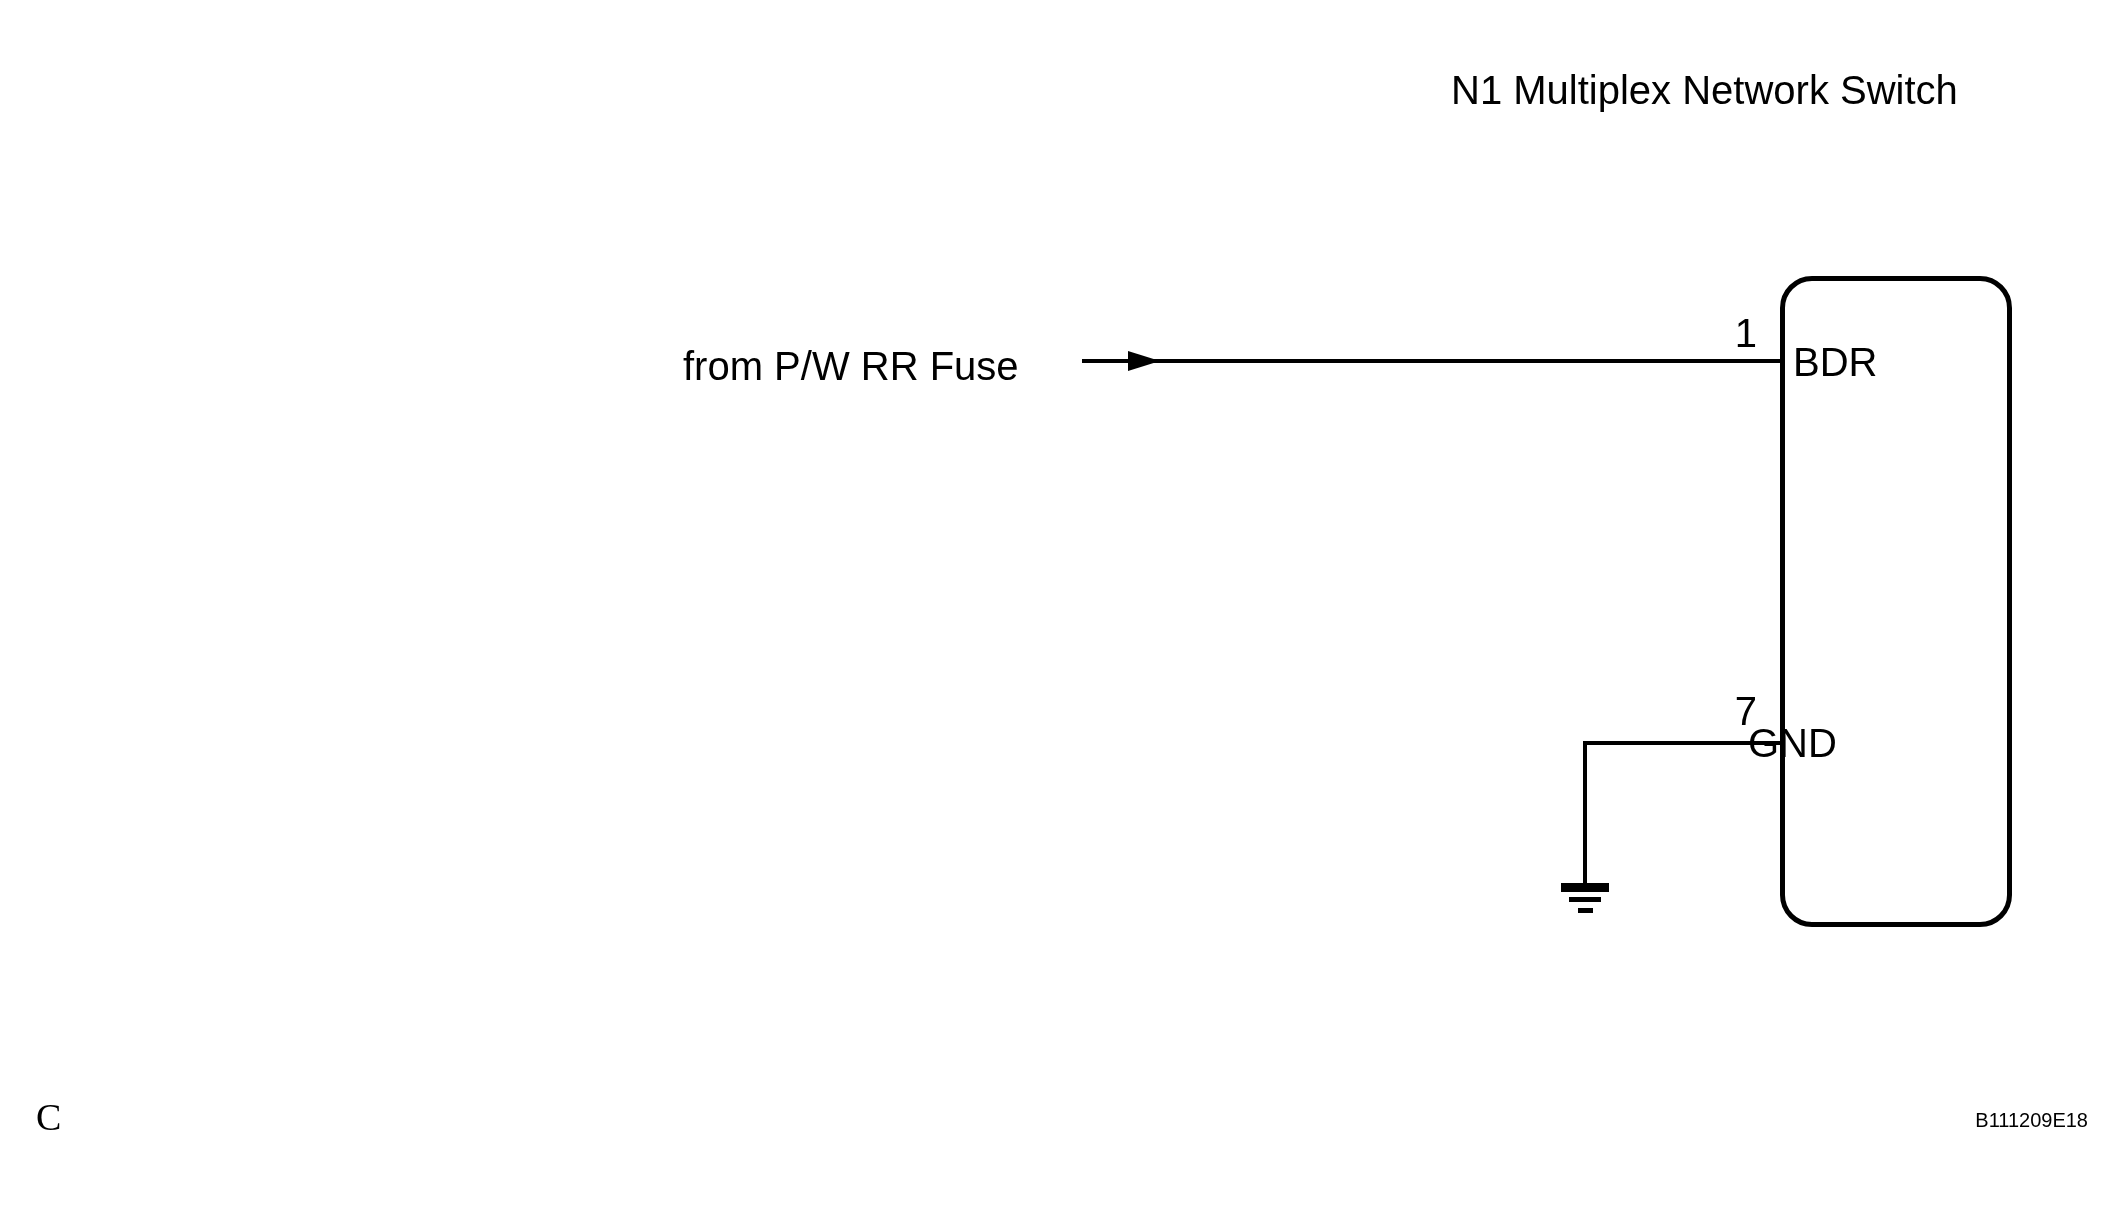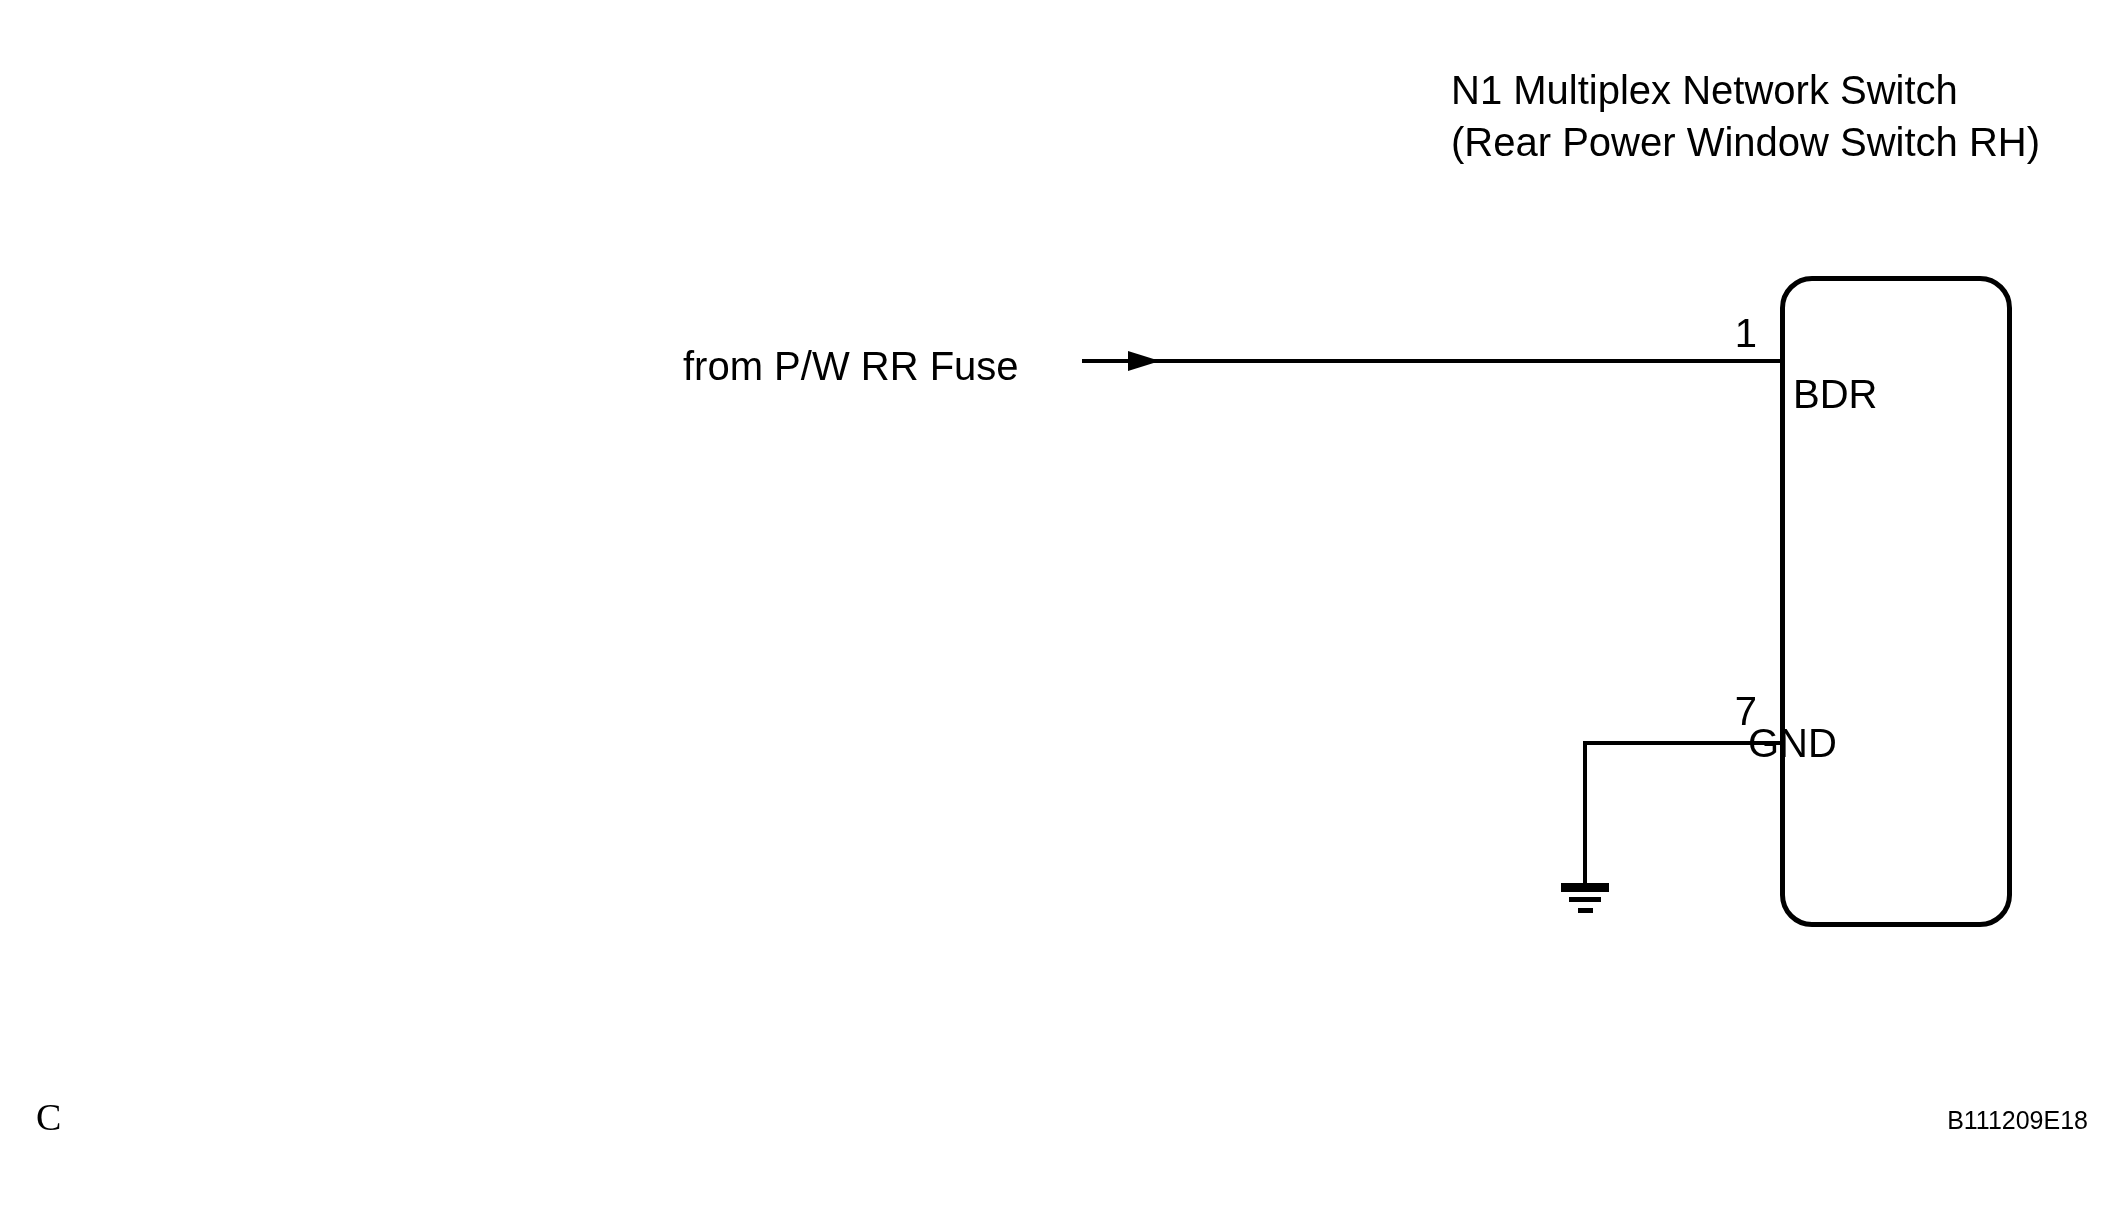--- a/index.html
+++ b/index.html
@@ -76,43 +76,42 @@
     font-family: "Liberation Serif", serif;
     font-size: 38px;
     line-height: 38px;
   }
   .figure-code {
     position: absolute;
     left: 1888px;
     top: 1110px;
     width: 200px;
     text-align: right;
-    font-size: 25px;
+    font-size: 20px;
     line-height: 20px;
   }
 </style>
 </head>
 <body>
 
 <div class="canvas">
 
   <div class="title-block">
     <div>N1 Multiplex Network Switch</div>
-    <div>(Rear Power Window Switch RH)</div>
   </div>
 
   <div class="source-label">from P/W RR Fuse</div>
 
   <div class="wire" style="left:1082px; top:359px; width:698px; height:4px;"></div>
   <div class="arrowhead" style="left:1128px; top:351px;"></div>
 
   <div class="component-box"></div>
 
   <div class="pin-number" style="left:1657px; top:313px;">1</div>
-  <div class="label" style="left:1793px; top:342px;margin-top:32px;">BDR</div>
+  <div class="label" style="left:1793px; top:342px;">BDR</div>
 
   <div class="pin-number" style="left:1657px; top:691px;">7</div>
   <div class="label" style="left:1748px; top:723px;">GND</div>
 
   <div class="wire" style="left:1585px; top:741px; width:195px; height:4px;"></div>
   <div class="wire" style="left:1583px; top:741px; width:4px; height:146px;"></div>
 
   <div>
     <div class="wire" style="left:1561px; top:883px; width:48px; height:9px;"></div>
     <div class="wire" style="left:1569px; top:897px; width:32px; height:5px;"></div>

